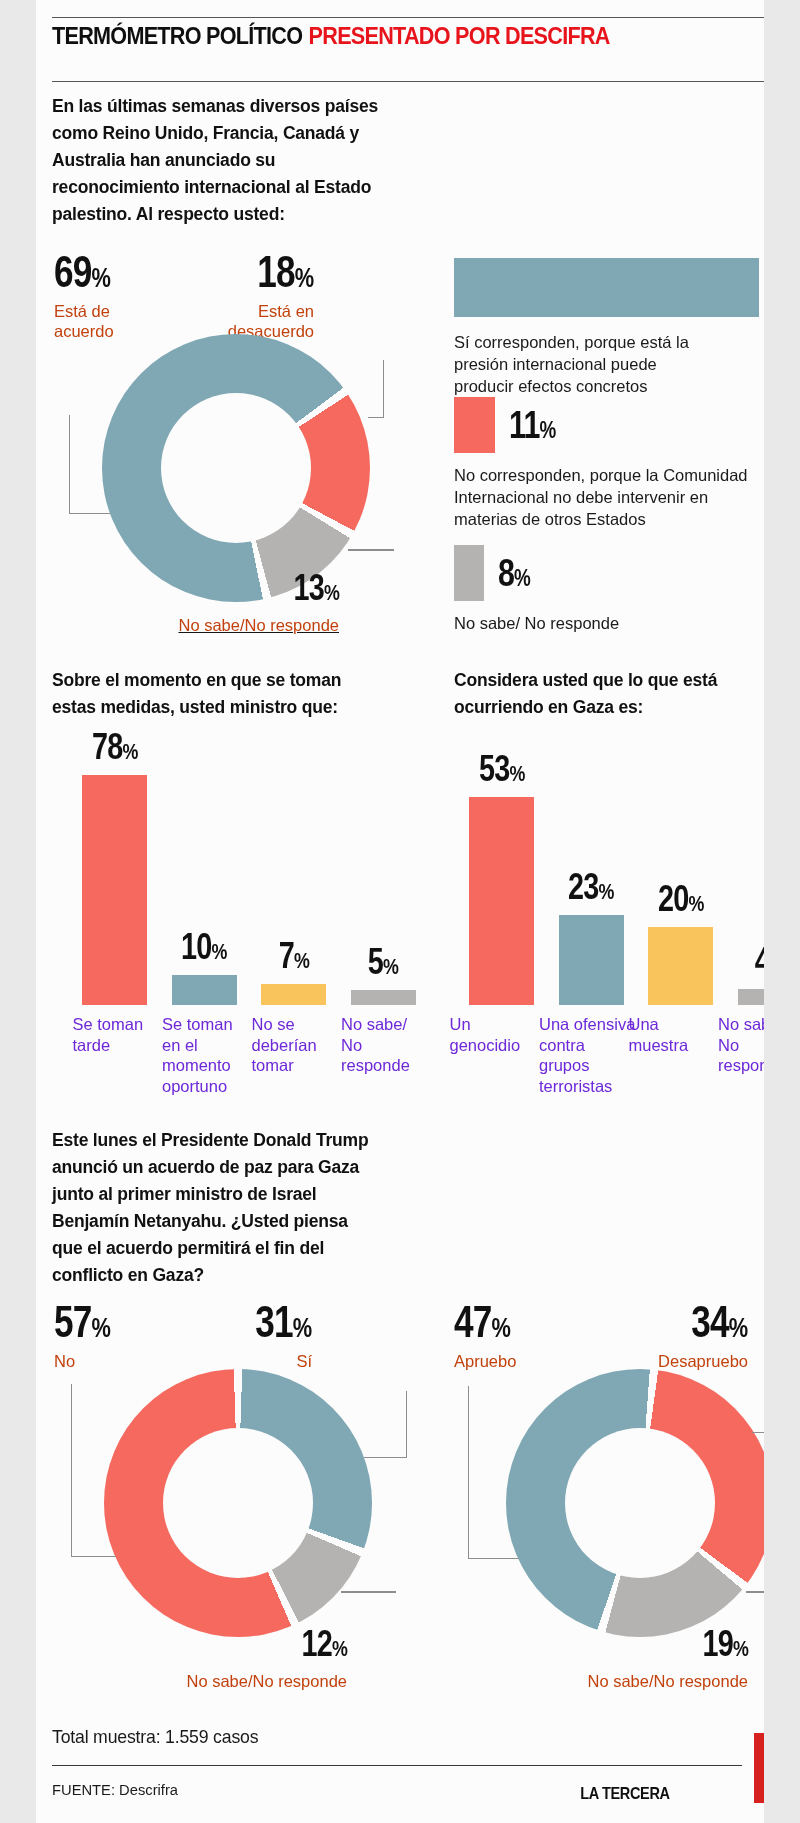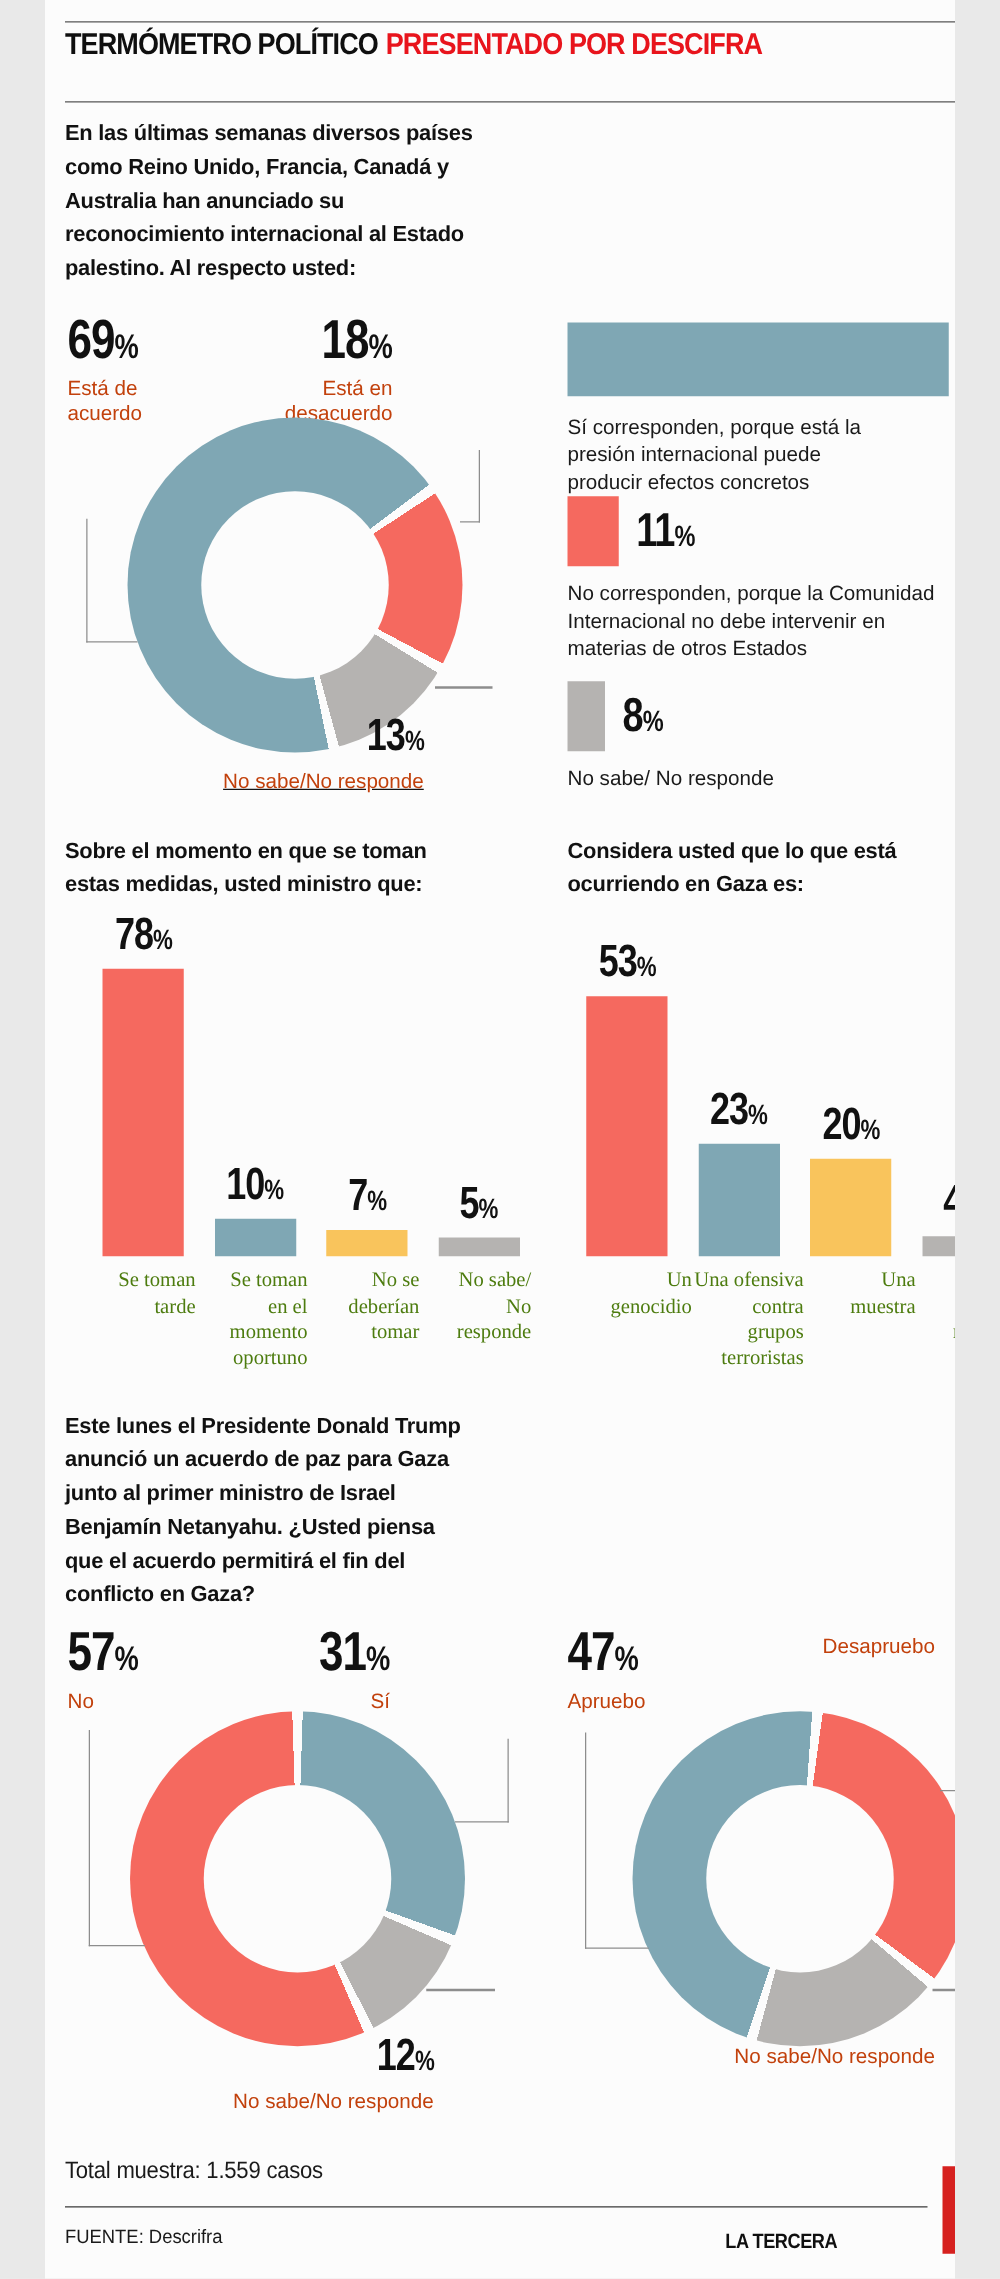--- a/index.html
+++ b/index.html
@@ -69,21 +69,21 @@
   .hpct{position:absolute;font-size:38px;font-weight:bold;letter-spacing:-1px;line-height:1;
         transform:scaleX(.8);transform-origin:left center;color:#111;}
   .hdesc{position:absolute;left:0;width:362px;font-size:16.5px;line-height:22px;white-space:pre-line;color:#1a1a1a;}
 
   .vchart{position:absolute;width:370px;height:277px;}
   .v1{left:28px;top:728px;}
   .v2{left:418px;top:728px;}
   .vbar{position:absolute;width:65px;}
   .vpct{position:absolute;width:130px;text-align:center;font-size:36px;font-weight:bold;letter-spacing:-1px;
         line-height:1;transform:scaleX(.8);transform-origin:center bottom;color:#111;}
-  .vcat{position:absolute;text-align:right;font-size:16.5px;line-height:20.5px;white-space:pre-line;color:#4d7c0f;font-family:Liberation Serif, serif;}
+  .vcat{position:absolute;text-align:left;font-size:16.5px;line-height:20.5px;white-space:pre-line;color:#6d28d9;}
 
   .total{position:absolute;left:16px;top:1726px;font-size:19px;letter-spacing:-0.2px;color:#1a1a1a;
          transform:scaleX(.93);transform-origin:left top;}
   .fuente{position:absolute;left:16px;top:1781px;font-size:15.5px;color:#1a1a1a;
           transform:scaleX(.95);transform-origin:left top;}
   .brand{position:absolute;right:94px;top:1784px;font-size:16.5px;font-weight:bold;letter-spacing:-0.4px;
          transform:scaleX(.88);transform-origin:right top;color:#0f0f0f;}
   .logo{position:absolute;left:718px;top:1733px;width:64px;height:70px;background:#d6211f;color:#fff;
         display:flex;align-items:flex-end;justify-content:center;font-weight:bold;font-size:46px;
         letter-spacing:-2px;}
@@ -208,27 +208,29 @@
   <div class="callout c12">
     <div class="num mid"><span class="sqzr">12<span class="pc">%</span></span></div>
     <div class="lbl">No sabe/No responde</div>
   </div>
 
   <div class="stat s47">
     <div class="num big"><span class="sqz">47<span class="pc">%</span></span></div>
     <div class="lbl">Apruebo</div>
   </div>
   <div class="stat s34">
+    <div class="num big"><span class="sqzr">34<span class="pc">%</span></span></div>
     <div class="lbl">Desapruebo</div>
   </div>
   <div class="donut d3" style="background: conic-gradient(from 6deg, rgb(252, 252, 252) 0%, rgb(252, 252, 252) 0.5%, rgb(245, 105, 95) 0.5%, rgb(245, 105, 95) 33.5%, rgb(252, 252, 252) 33.5%, rgb(252, 252, 252) 34%, rgb(252, 252, 252) 34%, rgb(252, 252, 252) 34.5%, rgb(181, 179, 177) 34.5%, rgb(181, 179, 177) 52.5%, rgb(252, 252, 252) 52.5%, rgb(252, 252, 252) 53%, rgb(252, 252, 252) 53%, rgb(252, 252, 252) 53.5%, rgb(127, 167, 180) 53.5%, rgb(127, 167, 180) 99.5%, rgb(252, 252, 252) 99.5%, rgb(252, 252, 252) 100%);"></div>
   <div class="cn cn7"></div>
   <div class="cn cn8"></div>
   <div class="cn cn9"></div>
   <div class="callout c19">
+    <div class="num mid"><span class="sqzr">19<span class="pc">%</span></span></div>
     <div class="lbl">No sabe/No responde</div>
   </div>
 
   <div class="total">Total muestra: 1.559 casos</div>
   <div class="rule rfoot"></div>
   <div class="fuente">FUENTE: Descrifra</div>
   <div class="brand">LA TERCERA</div>
   <div class="logo">
       <span>LT</span>
     </div>

